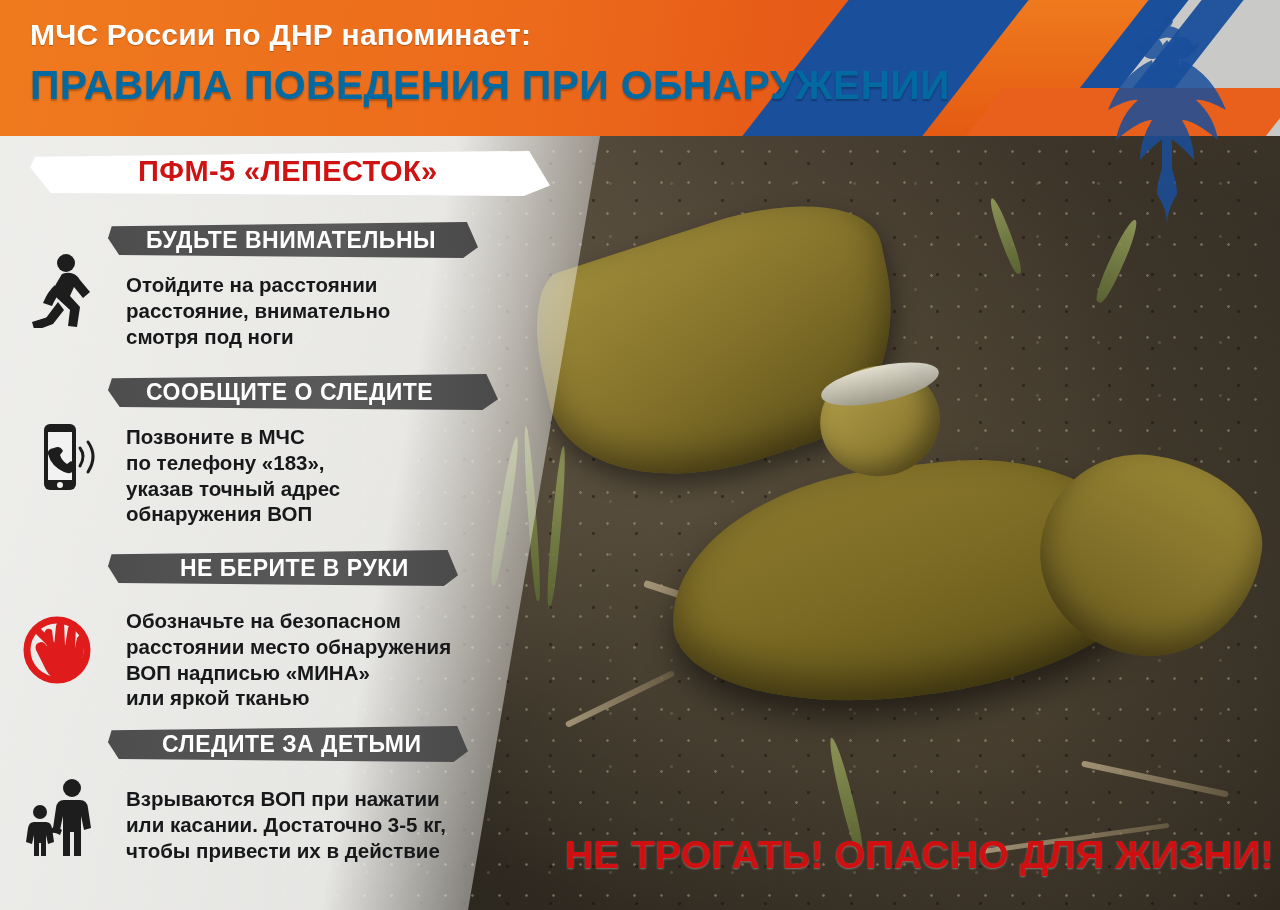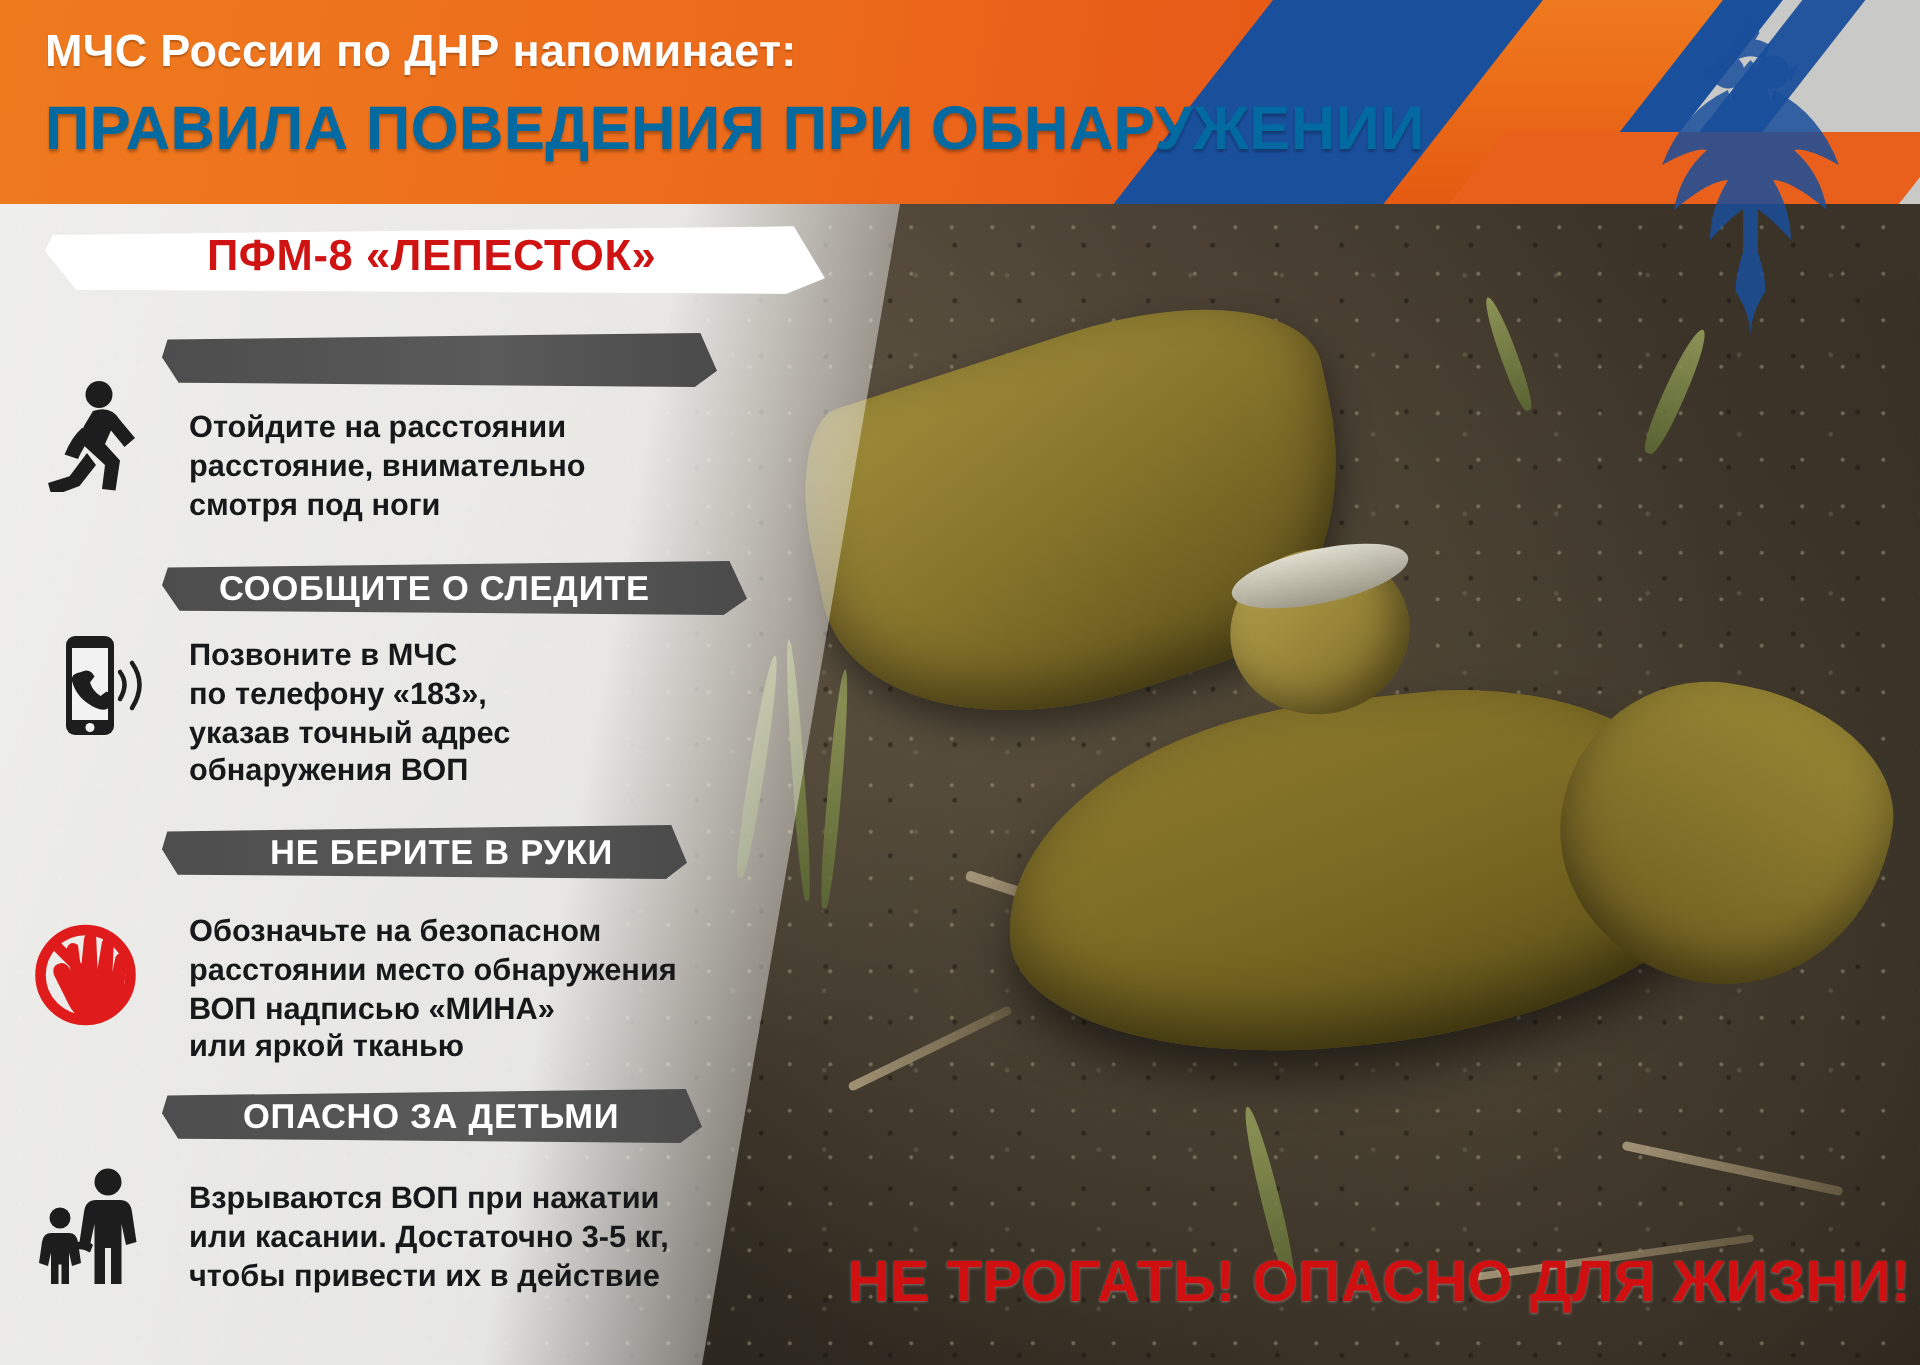--- a/index.html
+++ b/index.html
@@ -312,23 +312,24 @@
       <path d="M98 44 l10 -6 -6 12z"></path>
       <path d="M75 36 q-14 14 -14 40 q0 34 14 58 q14 -24 14 -58 q0 -26 -14 -40z"></path>
       <path d="M60 56 q-30 14 -44 50 q22 -12 30 -10 q-18 16 -22 40 q24 -20 36 -20 q-12 20 -12 40 q16 -18 28 -24z"></path>
       <path d="M90 56 q30 14 44 50 q-22 -12 -30 -10 q18 16 22 40 q-24 -20 -36 -20 q12 20 12 40 q-16 -18 -28 -24z"></path>
       <path d="M75 150 q-10 26 -10 40 q10 16 10 30 q0 -14 10 -30 q0 -14 -10 -40z"></path>
       <rect x="70" y="120" width="10" height="50" rx="4"></rect>
     </g>
   </svg>
 
   <div class="title-banner"></div>
-  <div class="title-text">ПФМ-8 «ЛЕПЕСТОК»</div>
+  <div class="title-text">ПФМ-5 «ЛЕПЕСТОК»</div>
 
   <div class="brush" style="left:108px; top:222px; width:370px;"></div>
+  <div class="brush-label" style="left:146px; top:227px;">БУДЬТЕ ВНИМАТЕЛЬНЫ</div>
   <div class="body-text" style="left:126px; top:272px; width:330px;">Отойдите на расстоянии
 расстояние, внимательно
 смотря под ноги</div>
   <svg class="icon-box" style="left:22px; top:250px;" viewBox="0 0 78 78">
     <g fill="#1d1d1d">
       <circle cx="44" cy="13" r="9"></circle>
       <path d="M40 24 q12 -4 18 6 l10 12 -7 6 -9 -11 -4 9 10 11 -3 20 -9 -1 2 -16 -13 -12 q-5 -6 -1 -14z"></path>
       <path d="M33 35 q-7 6 -12 18 l9 3 q4 -9 8 -13z"></path>
       <path d="M36 52 l-12 16 -12 4 3 8 16 -6 11 -14z"></path>
       <path d="M10 72 l16 -5 3 7 -17 5z"></path>
@@ -362,21 +363,21 @@
 или яркой тканью</div>
   <svg class="icon-box" style="left:18px; top:608px;" viewBox="0 0 78 78">
     <g>
       <path d="M26 26 q2 -8 8 -4 l2 16 2 -20 q2 -8 8 -4 l1 24 3 -18 q3 -7 8 -2 l-1 22 2 -10 q4 -6 8 0 l-3 26 q-3 14 -16 16 q-14 2 -20 -10 l-10 -20 q-2 -7 5 -8 q4 0 6 5z" fill="#e01b1b"></path>
       <circle cx="39" cy="42" r="30" fill="none" stroke="#e01b1b" stroke-width="7"></circle>
       <line x1="18" y1="21" x2="60" y2="63" stroke="#e01b1b" stroke-width="7"></line>
     </g>
   </svg>
 
   <div class="brush" style="left:108px; top:726px; width:360px;"></div>
-  <div class="brush-label" style="left:162px; top:731px;">ОПАСНО ЗА ДЕТЬМИ</div>
+  <div class="brush-label" style="left:162px; top:731px;">СЛЕДИТЕ ЗА ДЕТЬМИ</div>
   <div class="body-text" style="left:126px; top:786px; width:370px;">Взрываются ВОП при нажатии
 или касании. Достаточно 3-5 кг,
 чтобы привести их в действие</div>
   <svg class="icon-box" style="left:20px; top:778px;" viewBox="0 0 78 78">
     <g fill="#1d1d1d">
       <circle cx="52" cy="10" r="9"></circle>
       <path d="M44 22 h16 q7 0 8 8 l3 20 -7 2 -3 -14 v40 h-7 v-24 h-4 v24 h-7 v-40 l-3 14 -7 -2 3 -20 q1 -8 8 -8z"></path>
       <circle cx="20" cy="34" r="7"></circle>
       <path d="M14 44 h12 q5 0 6 6 l2 14 -6 2 -2 -9 v21 h-5 v-13 h-2 v13 h-5 v-21 l-2 9 -6 -2 2 -14 q1 -6 6 -6z"></path>
       <path d="M32 50 q6 -2 10 2 l-2 5 q-5 -3 -9 -2z"></path>

